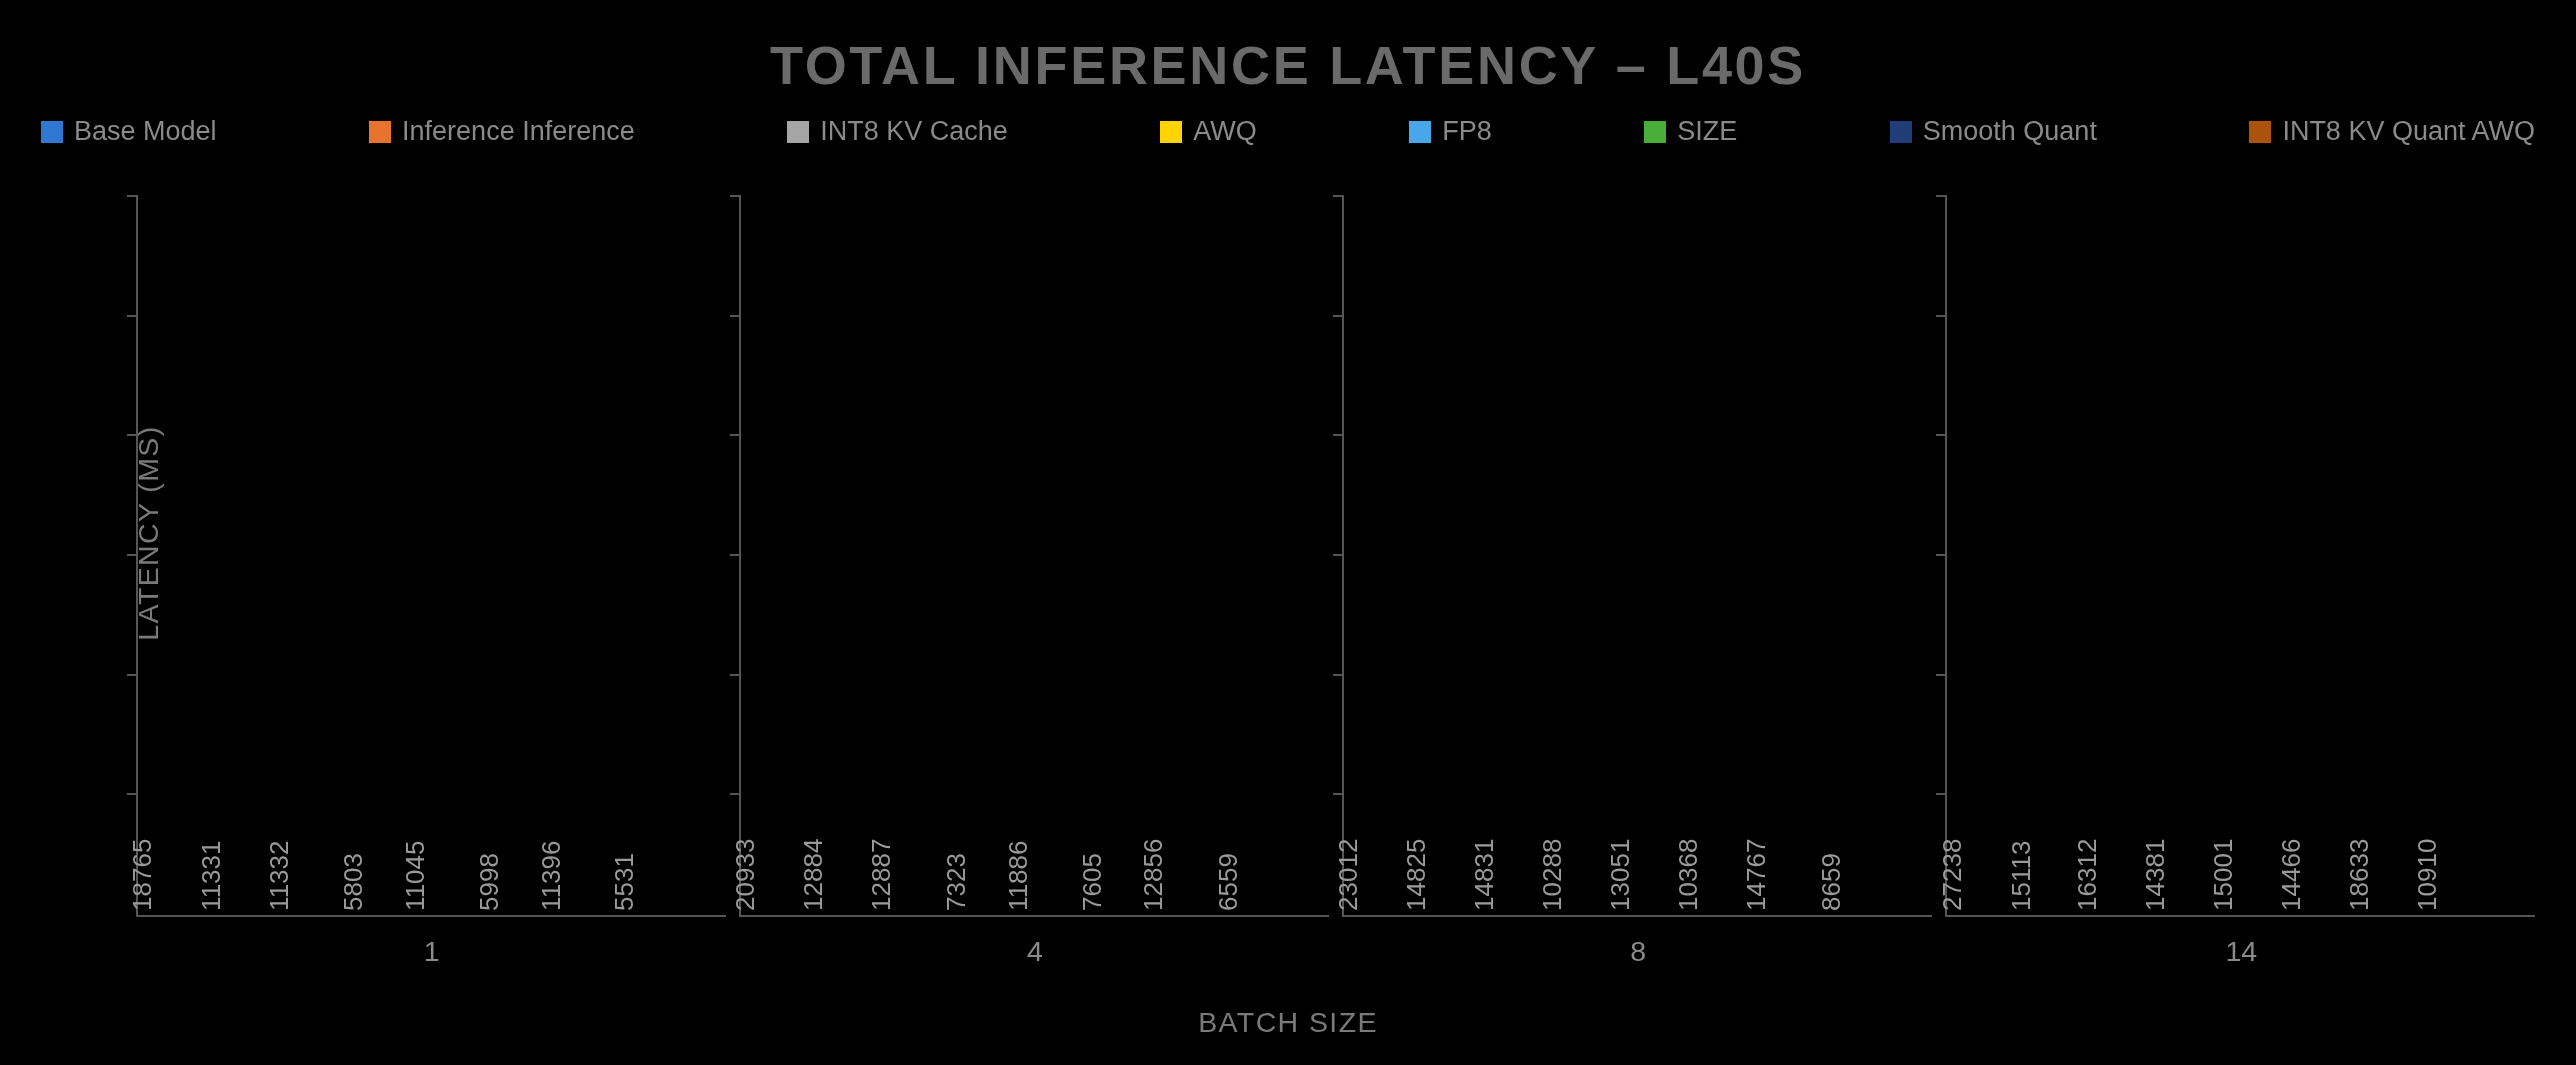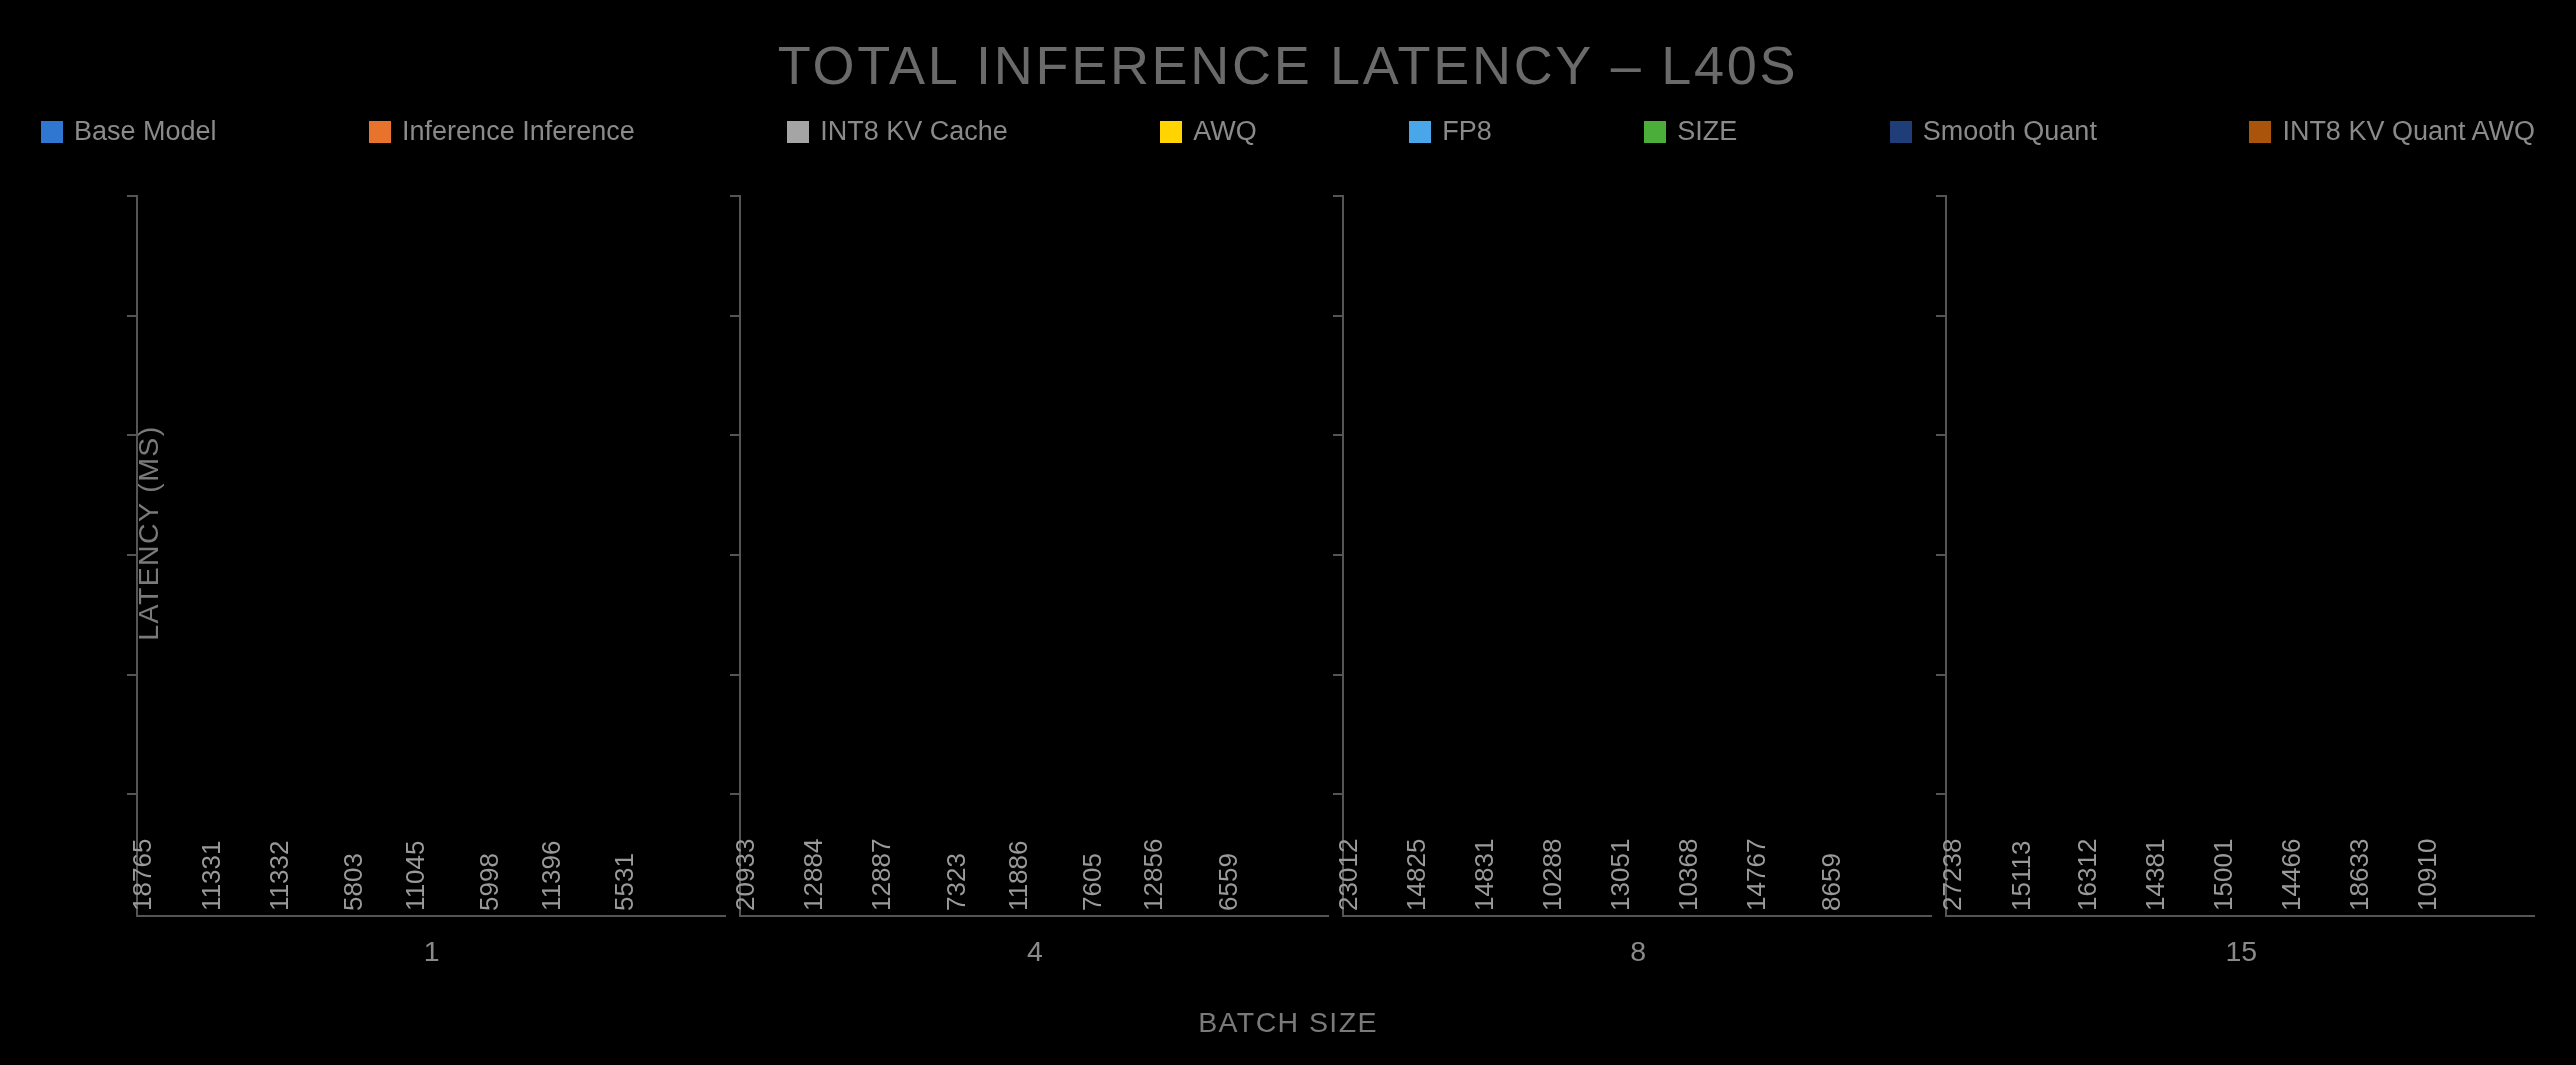--- a/index.html
+++ b/index.html
@@ -15,21 +15,21 @@
   .chart-wrap {
     width: 2576px;
     height: 1066px;
     position: relative;
     box-sizing: border-box;
     padding: 27px 41px 0 41px;
   }
   .title {
     text-align: center;
     font-size: 54px;
-    font-weight: 400;
+    font-weight: 700;
     letter-spacing: 2.7px;
     color: #6a6a6a;
     margin-top: 6.8px;
     margin-bottom: 20.4px;
   }
   .legend {
     display: flex;
     justify-content: space-between;
     flex-wrap: wrap;
     gap: 48px;
@@ -364,20 +364,20 @@
           <div class="bar-col">
             <div class="bar" style="height: 62.11%; background: rgb(31, 62, 120);">
               <div class="bar-label">18633</div>
             </div>
           </div>
           <div class="bar-col">
             <div class="bar" style="height: 36.3667%; background: rgb(169, 83, 11);">
               <div class="bar-label">10910</div>
             </div>
           </div>
-          <div class="cat-label">15</div>
+          <div class="cat-label">14</div>
         </div>
       </div>
   </div>
 
   <div class="x-axis-title">BATCH SIZE</div>
 </div>
 
 
 </body></html>

